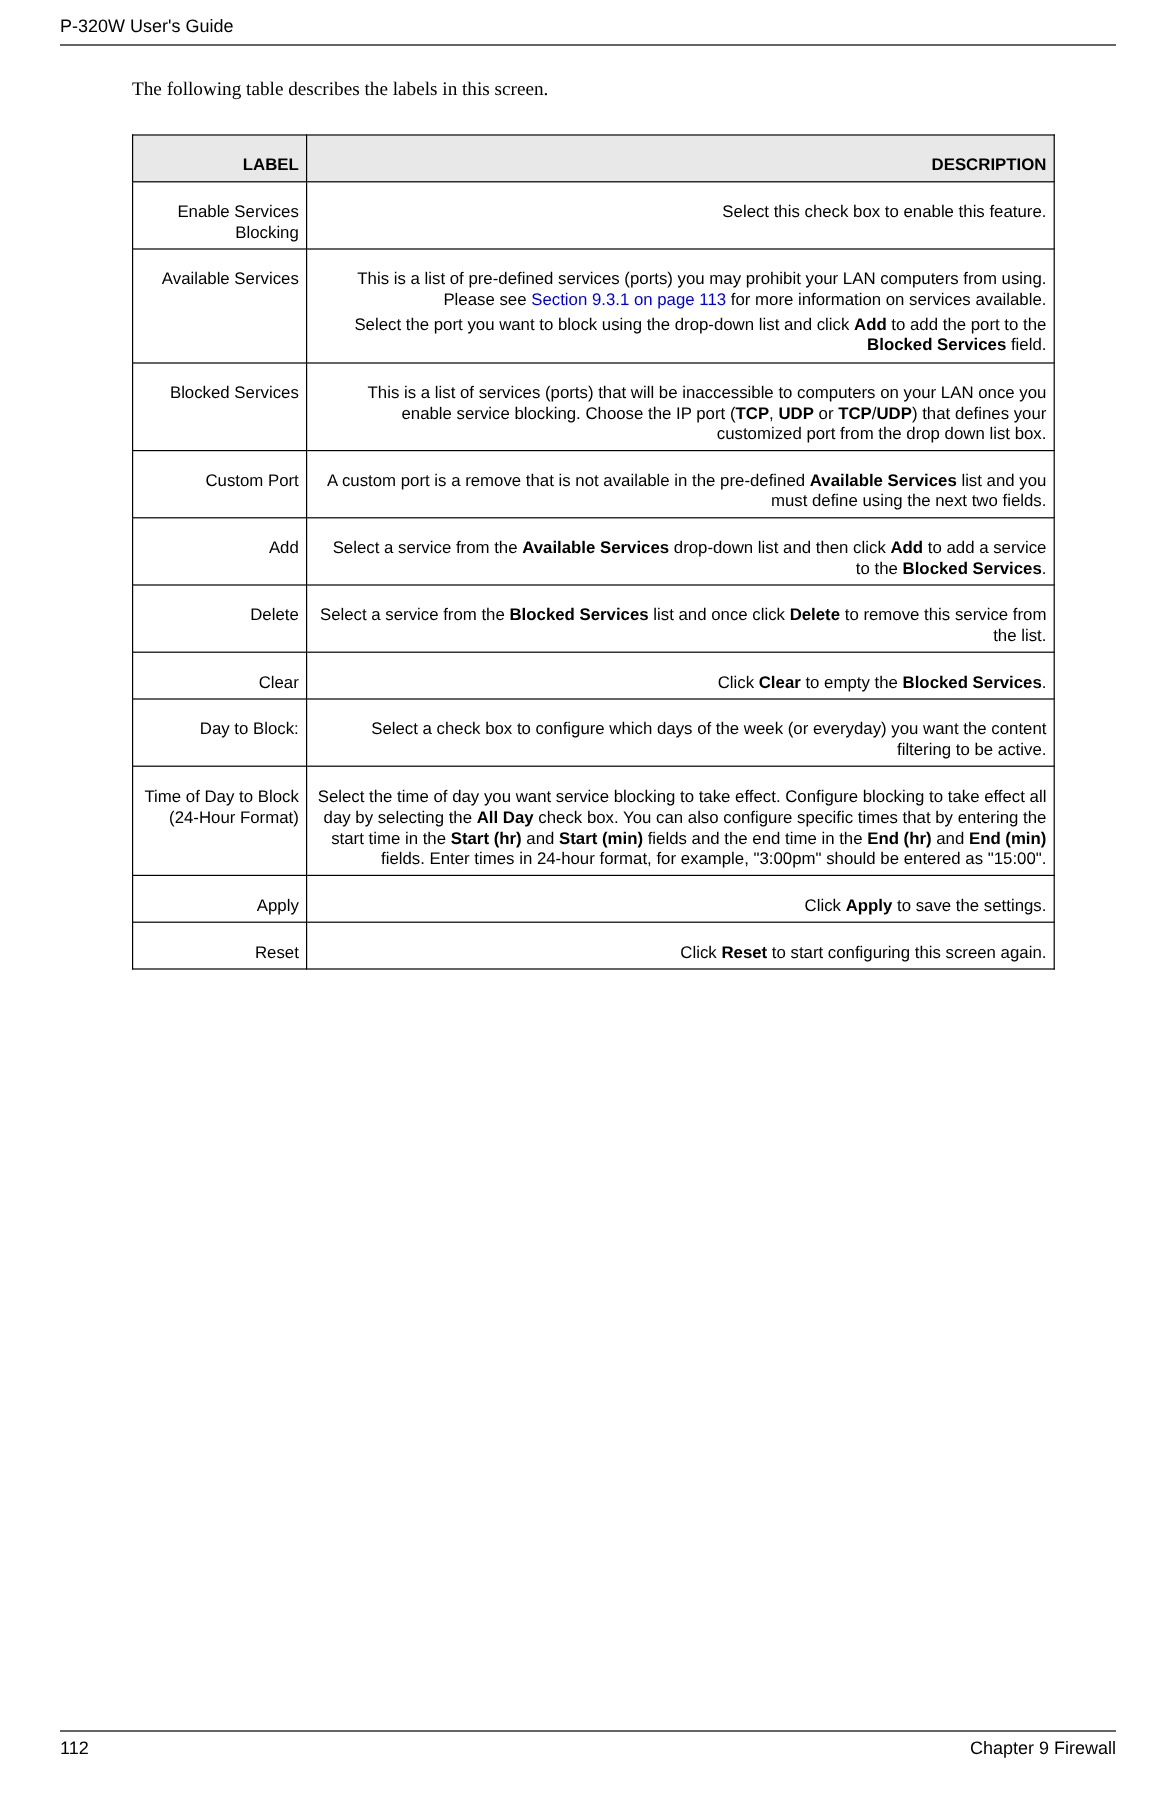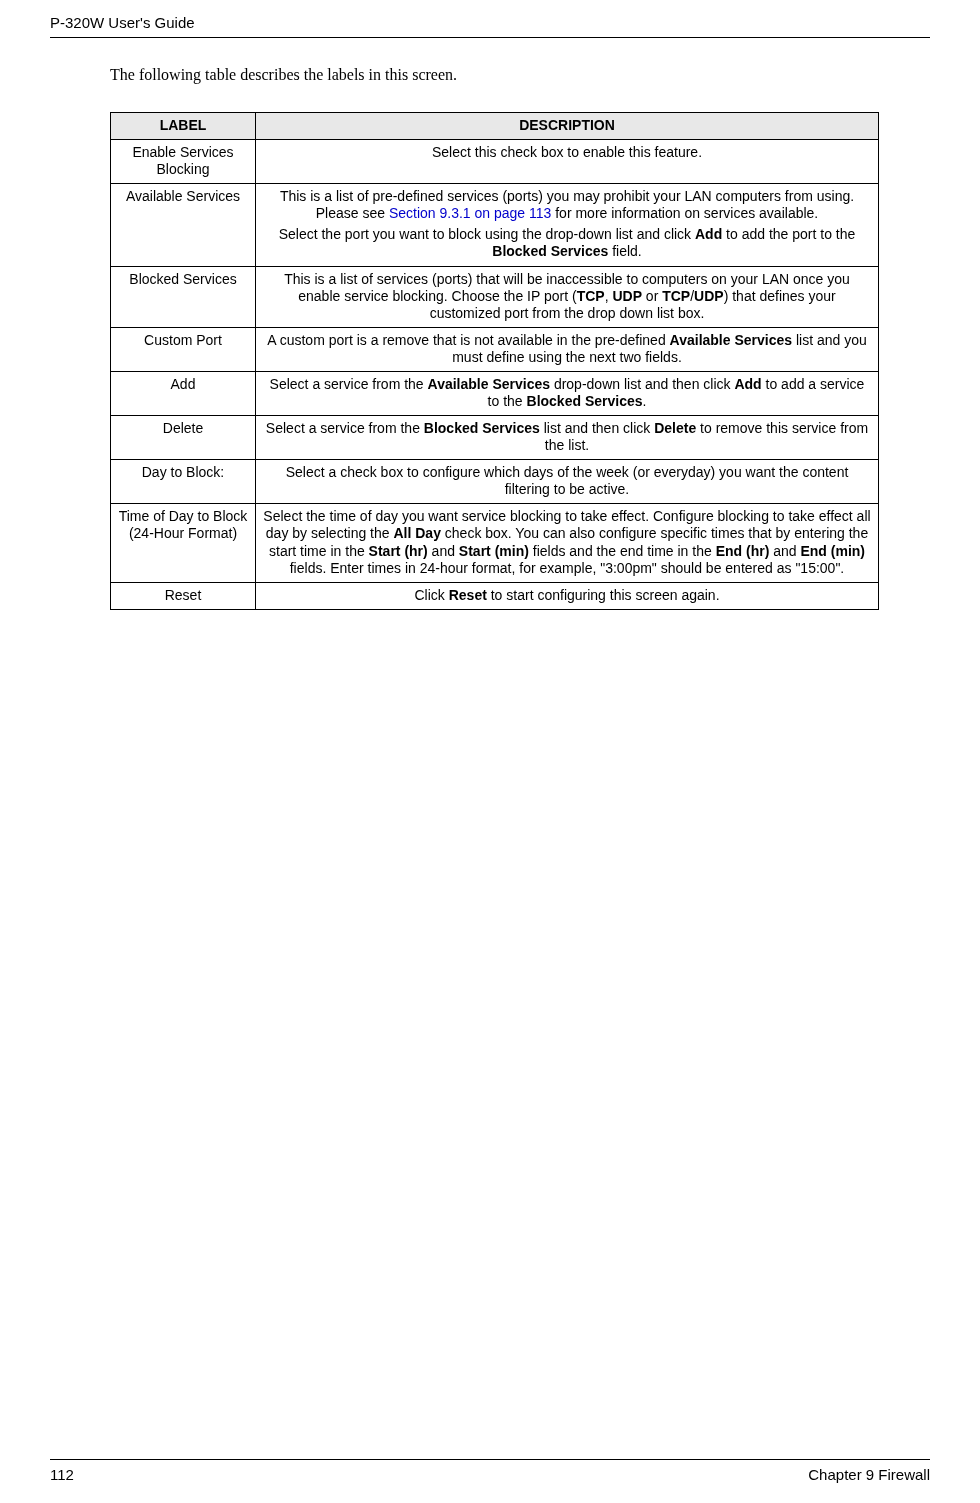--- a/index.html
+++ b/index.html
@@ -38,39 +38,39 @@
   }
   .table-caption .cap-strong { font-weight: bold; }
   table.firewall {
     border-collapse: collapse;
     width: 768px;
     margin-left: 60px;
     table-layout: fixed;
   }
   table.firewall th, table.firewall td {
     border: 1px solid #000;
-    padding: 4px 6px 5px 6px;
+    padding: 16px 6px 5px 6px;
     font-size: 14px;
     line-height: 1.22;
     vertical-align: top;
-    text-align: center;
+    text-align: right;
   }
   table.firewall th {
     background: #e8e8e8;
     color: #000;
     font-weight: bold;
   }
   table.firewall col.c1 { width: 145px; }
   table.firewall col.c2 { width: 623px; }
   .link { color: #0000cc; }
   .b { font-weight: bold; }
   .para-gap { height: 4px; display: block; }
   .footer {
     position: absolute;
-    bottom: 20px;
+    bottom: 37px;
     left: 50px;
     right: 50px;
   }
   .foot-rule {
     border: none;
     border-top: 1.5px solid #000;
     margin: 0 0 6px 0;
   }
   .foot-row {
     display: flex;
@@ -127,31 +127,43 @@
       </tr>
       <tr>
         <td>Add</td>
         <td>
           <span>Select a service from the </span><span class="b">Available Services</span><span> drop-down list and then click </span><span class="b">Add</span><span> to add a service to the </span><span class="b">Blocked Services</span><span>.</span>
         </td>
       </tr>
       <tr>
         <td>Delete</td>
         <td>
-          <span>Select a service from the </span><span class="b">Blocked Services</span><span> list and then click </span><span class="b">Delete</span><span> to remove this service from the list.</span>
+          <span>Select a service from the </span><span class="b">Blocked Services</span><span> list and once click </span><span class="b">Delete</span><span> to remove this service from the list.</span>
+        </td>
+      </tr>
+      <tr>
+        <td>Clear</td>
+        <td>
+          <span>Click </span><span class="b">Clear</span><span> to empty the </span><span class="b">Blocked Services</span><span>.</span>
         </td>
       </tr>
       <tr>
         <td>Day to Block:</td>
         <td>Select a check box to configure which days of the week (or everyday) you want the content filtering to be active.</td>
       </tr>
       <tr>
         <td>Time of Day to Block (24-Hour Format)</td>
         <td>
           <span>Select the time of day you want service blocking to take effect. Configure blocking to take effect all day by selecting the </span><span class="b">All Day</span><span> check box. You can also configure specific times that by entering the start time in the </span><span class="b">Start (hr)</span><span> and </span><span class="b">Start (min)</span><span> fields and the end time in the </span><span class="b">End (hr)</span><span> and </span><span class="b">End (min)</span><span> fields. Enter times in 24-hour format, for example, "3:00pm" should be entered as "15:00".</span>
+        </td>
+      </tr>
+      <tr>
+        <td>Apply</td>
+        <td>
+          <span>Click </span><span class="b">Apply</span><span> to save the settings.</span>
         </td>
       </tr>
       <tr>
         <td>Reset</td>
         <td>
           <span>Click </span><span class="b">Reset</span><span> to start configuring this screen again.</span>
         </td>
       </tr>
     </tbody>
   </table>

